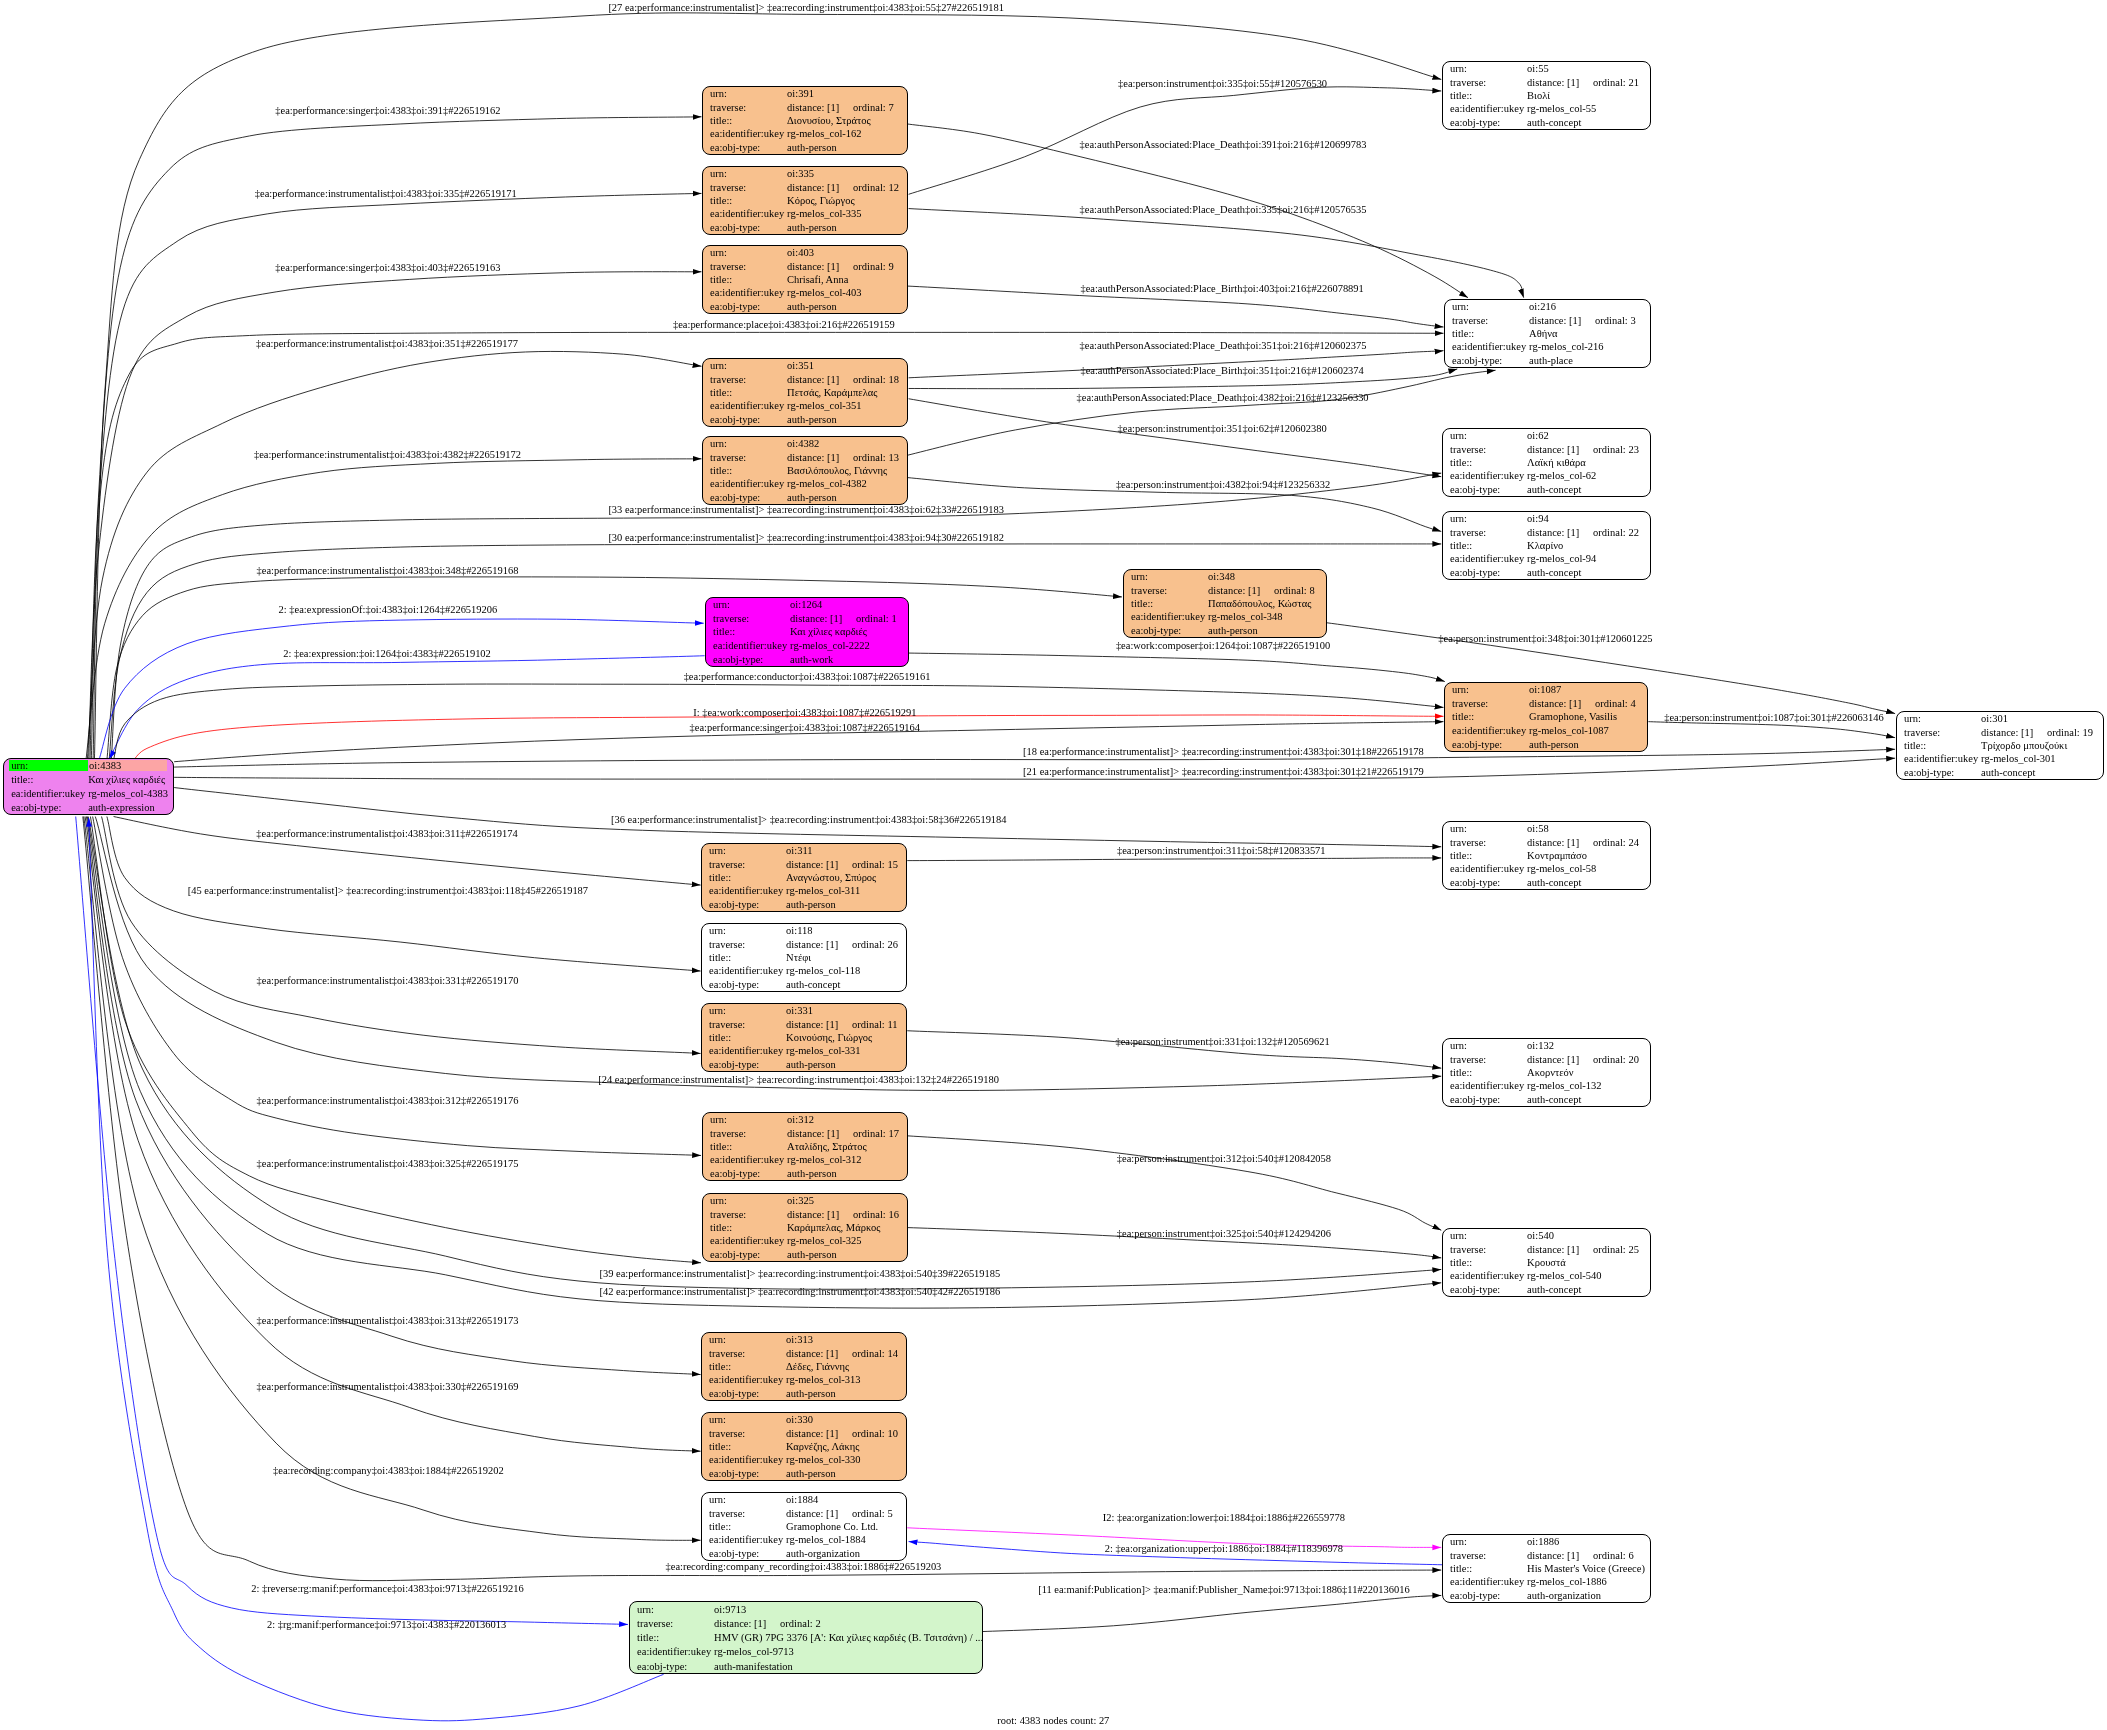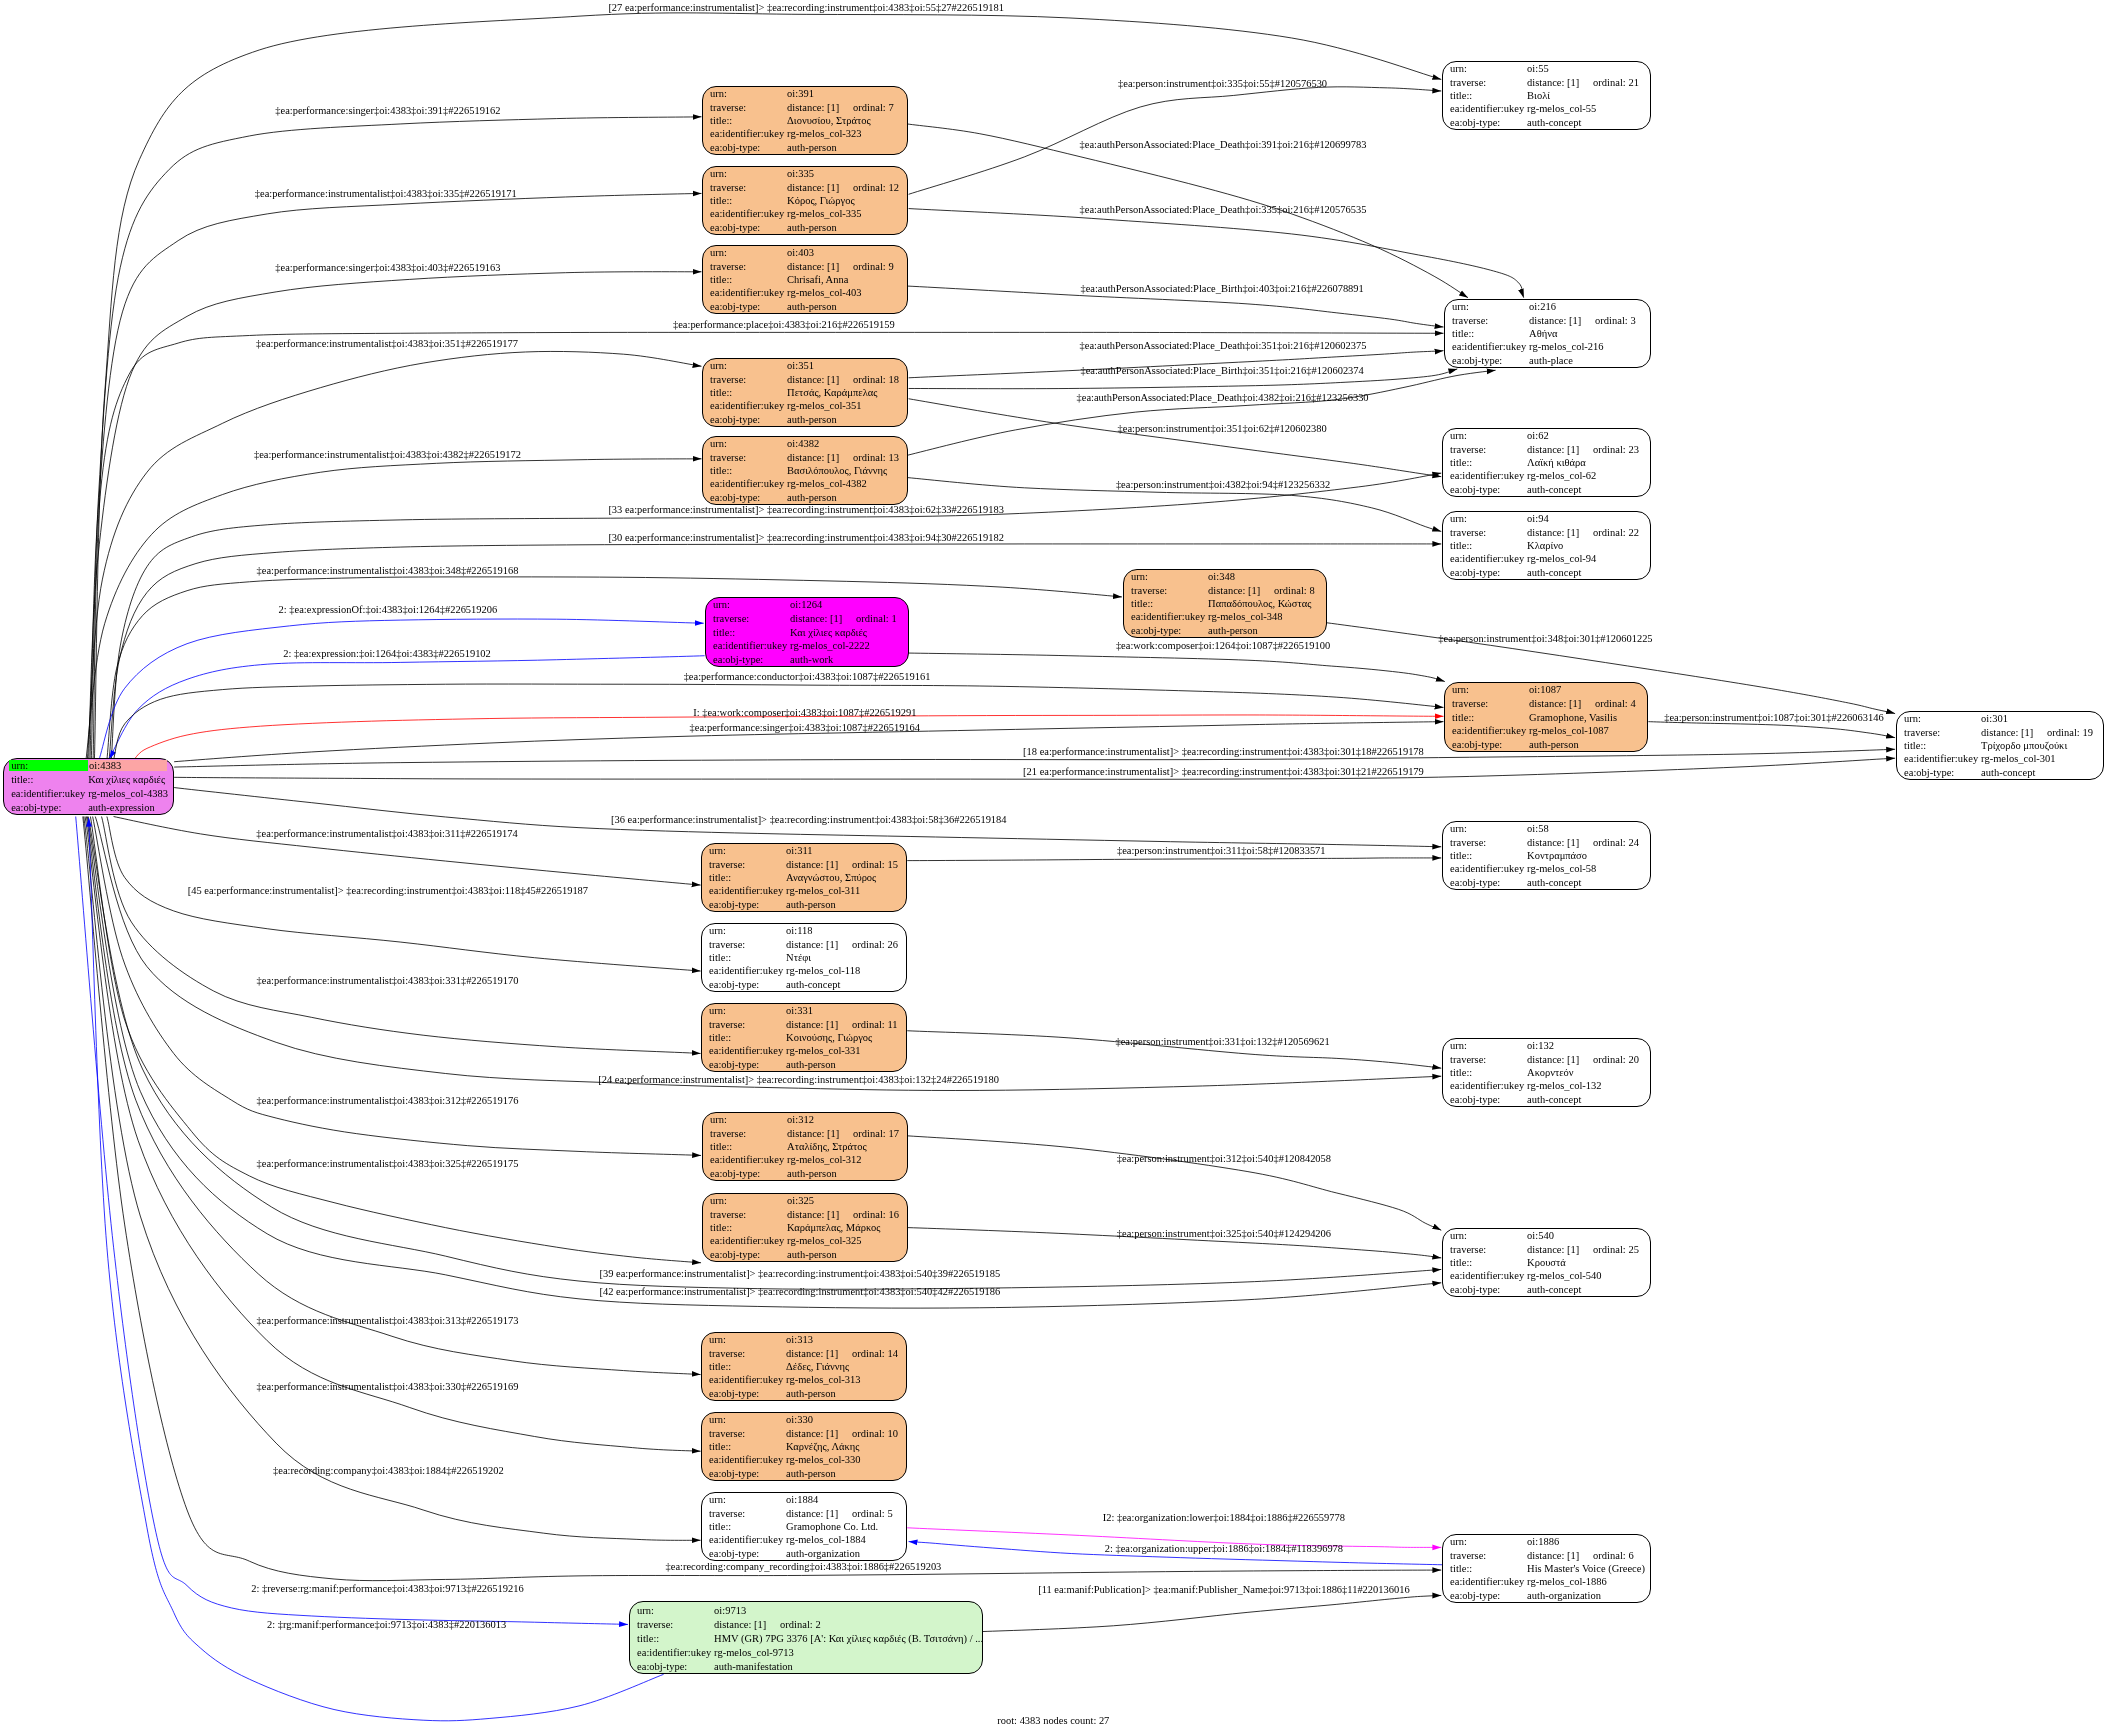--- a/index.html
+++ b/index.html
@@ -1,18 +1,18 @@
 <!DOCTYPE html>
 <html style="font-size:7.1px"><head><meta charset="utf-8"><style>
 html,body{margin:0;padding:0;width:2108px;height:1731px;background:#ffffff;}
 body{position:relative;font-family:"Liberation Serif",serif;}
 #edg{position:absolute;left:0;top:0;}
 #edg text{font-family:"Liberation Serif",serif;font-size:23.5px;fill:#000;}
-.nd{position:absolute;border:0.8px solid #000;border-radius:14px;box-sizing:border-box;
- font-size:10.5px;color:#000;display:flex;flex-direction:column;justify-content:flex-end;}
+.nd{position:absolute;border:0.8px solid #000;border-radius:8px;box-sizing:border-box;
+ font-size:10.5px;color:#000;display:flex;flex-direction:column;justify-content:space-between;}
 .row{display:flex;height:14px;align-items:center;white-space:nowrap;}
 .k{margin-left:7.1px;width:77px;flex:none;}
 .v{flex:1;}
 .d{display:inline-block;width:66px;}
 .urnrow .k{background:#00ff00;margin-left:5.3px;padding-left:1.8px;width:77px;margin-right:0.9px;}
 .urnrow .v{background:#fca5a5;margin-right:6.2px;}
 
 </style></head><body>
 <svg id="edg" width="2108" height="1731" viewBox="0 0 4733 3886">
     <defs>
@@ -141,21 +141,21 @@
     <div class="row">
       <span class="k">traverse:</span>
       <span class="v"><span class="d">distance: [1]</span><span>ordinal: 7</span></span>
     </div>
     <div class="row">
       <span class="k">title::</span>
       <span class="v">Διονυσίου, Στράτος</span>
     </div>
     <div class="row">
       <span class="k">ea:identifier:ukey</span>
-      <span class="v">rg-melos_col-323</span>
+      <span class="v">rg-melos_col-162</span>
     </div>
     <div class="row">
       <span class="k">ea:obj-type:</span>
       <span class="v">auth-person</span>
     </div>
   </div>
 <div class="nd" style="left:702px;top:166px;width:206px;height:69px;background:#f8c18e">
     <div class="row">
       <span class="k">urn:</span>
       <span class="v">oi:335</span>

